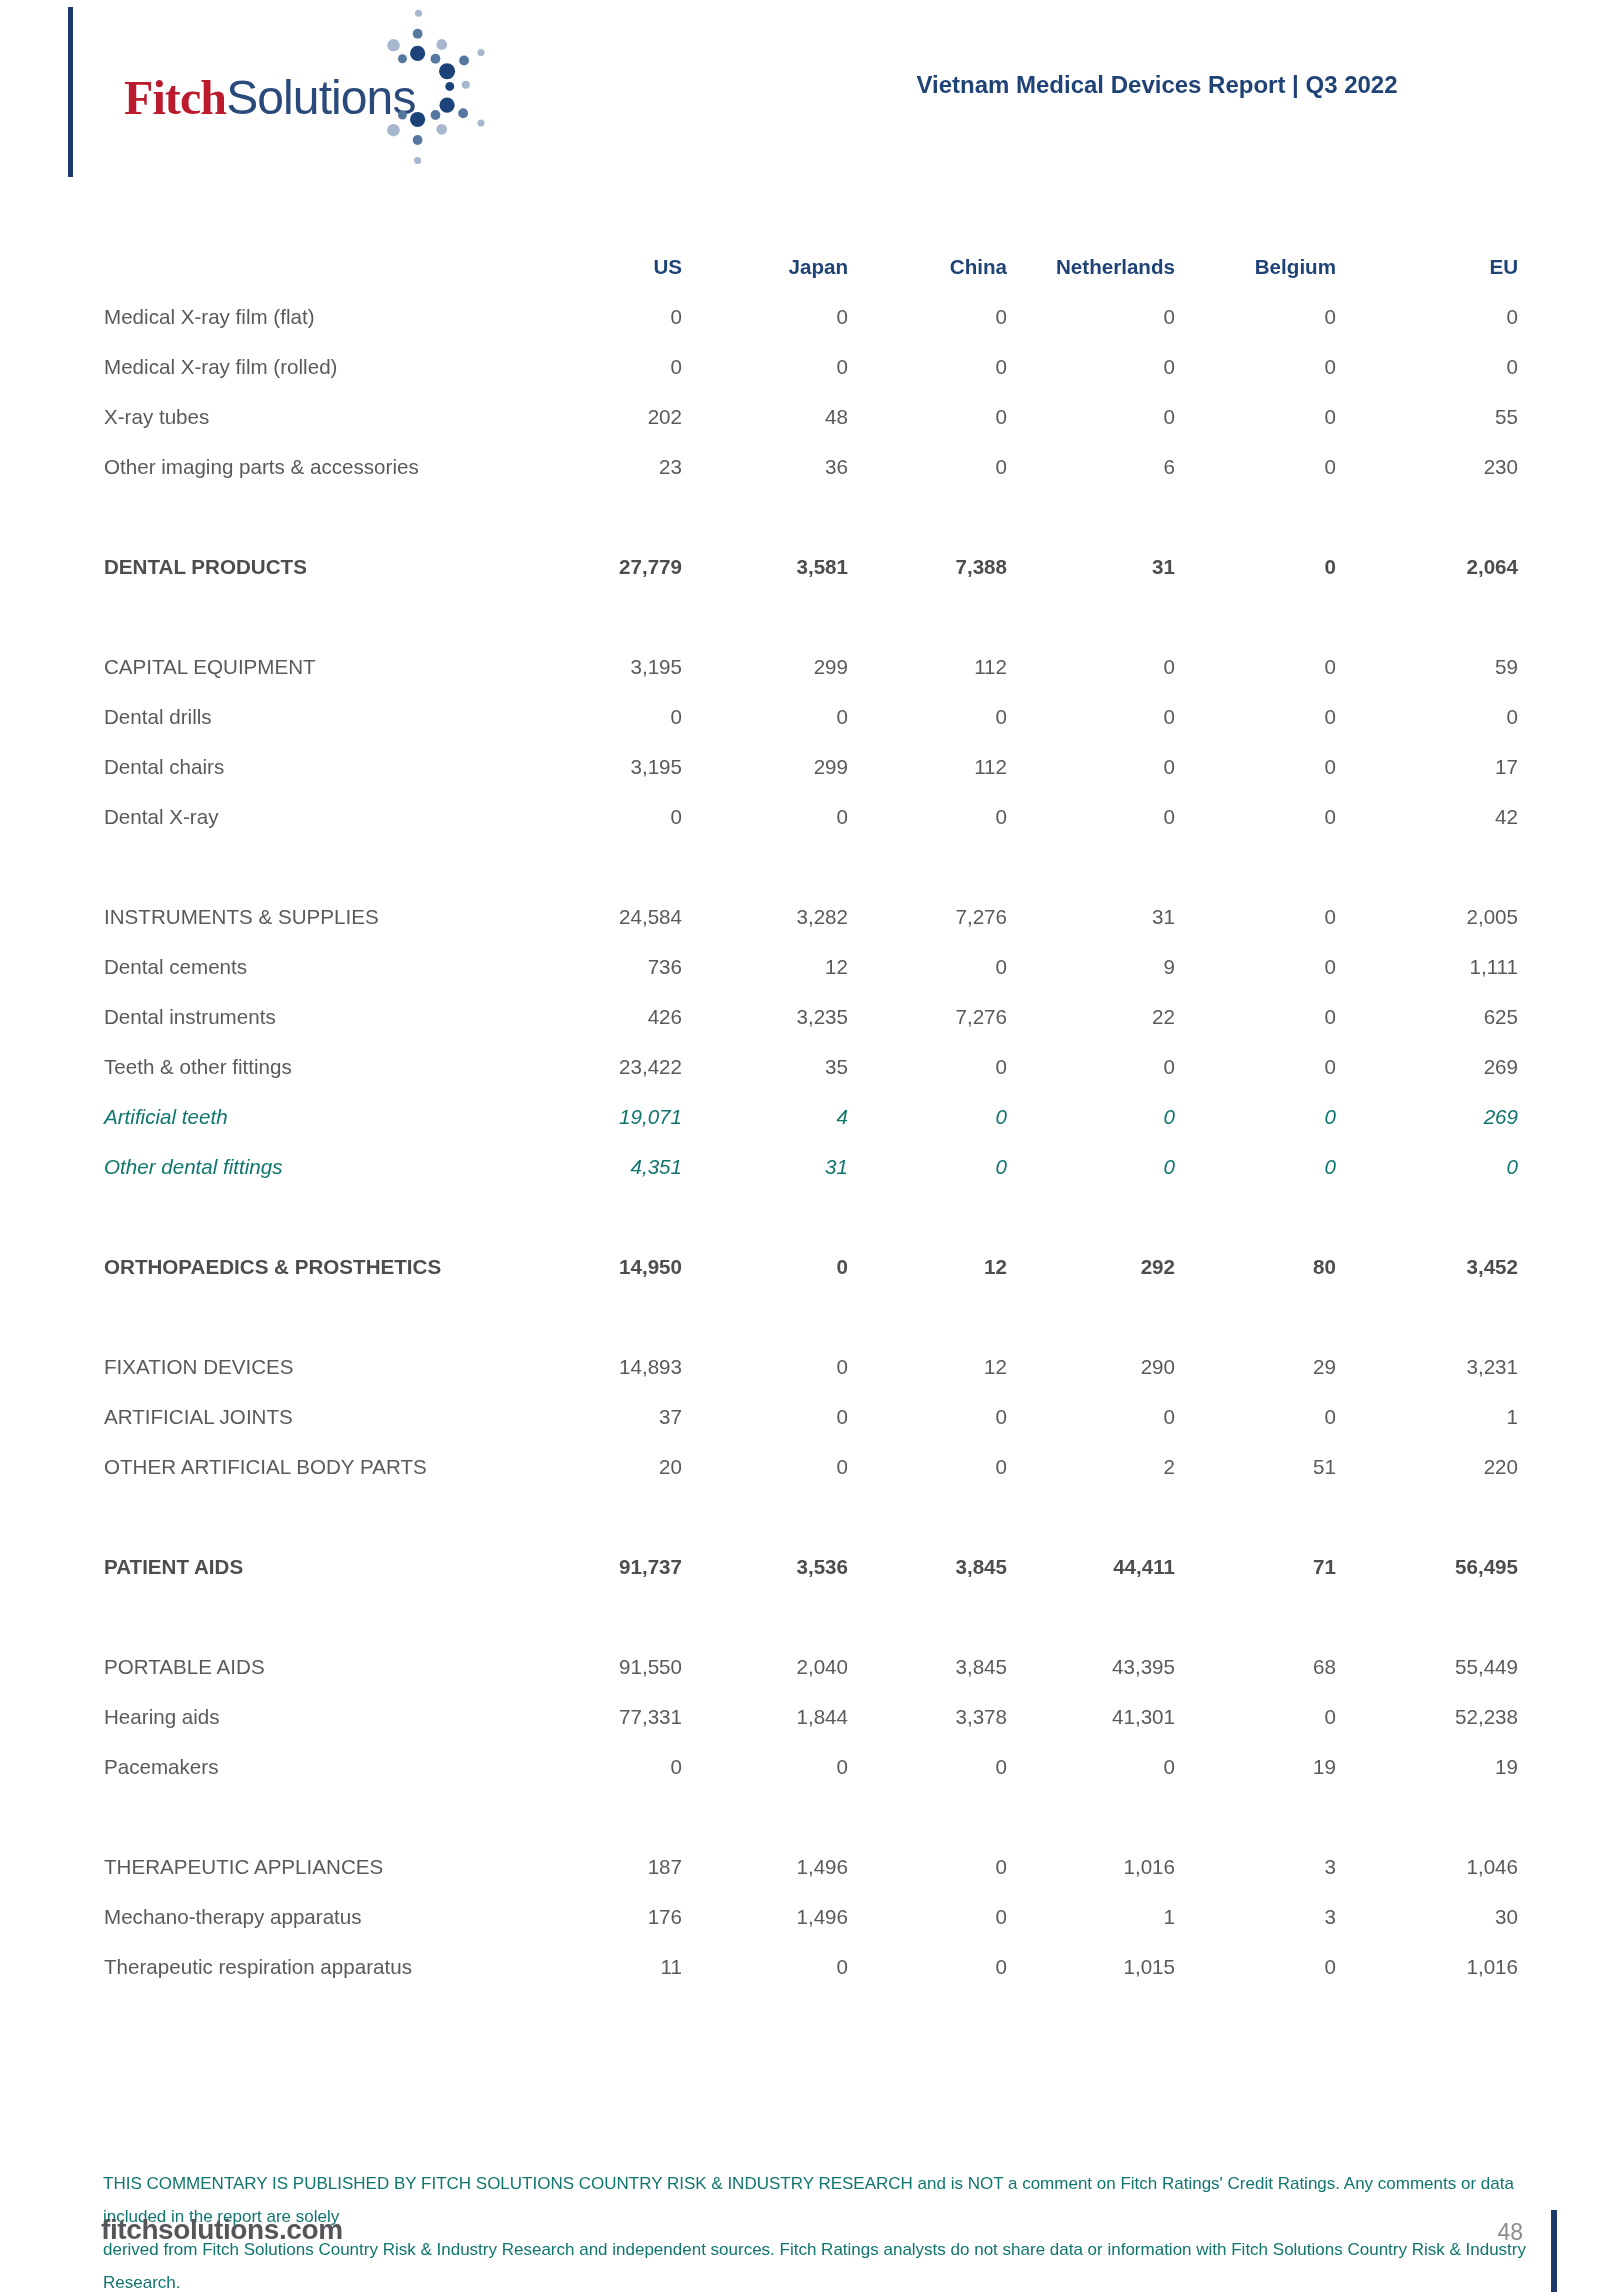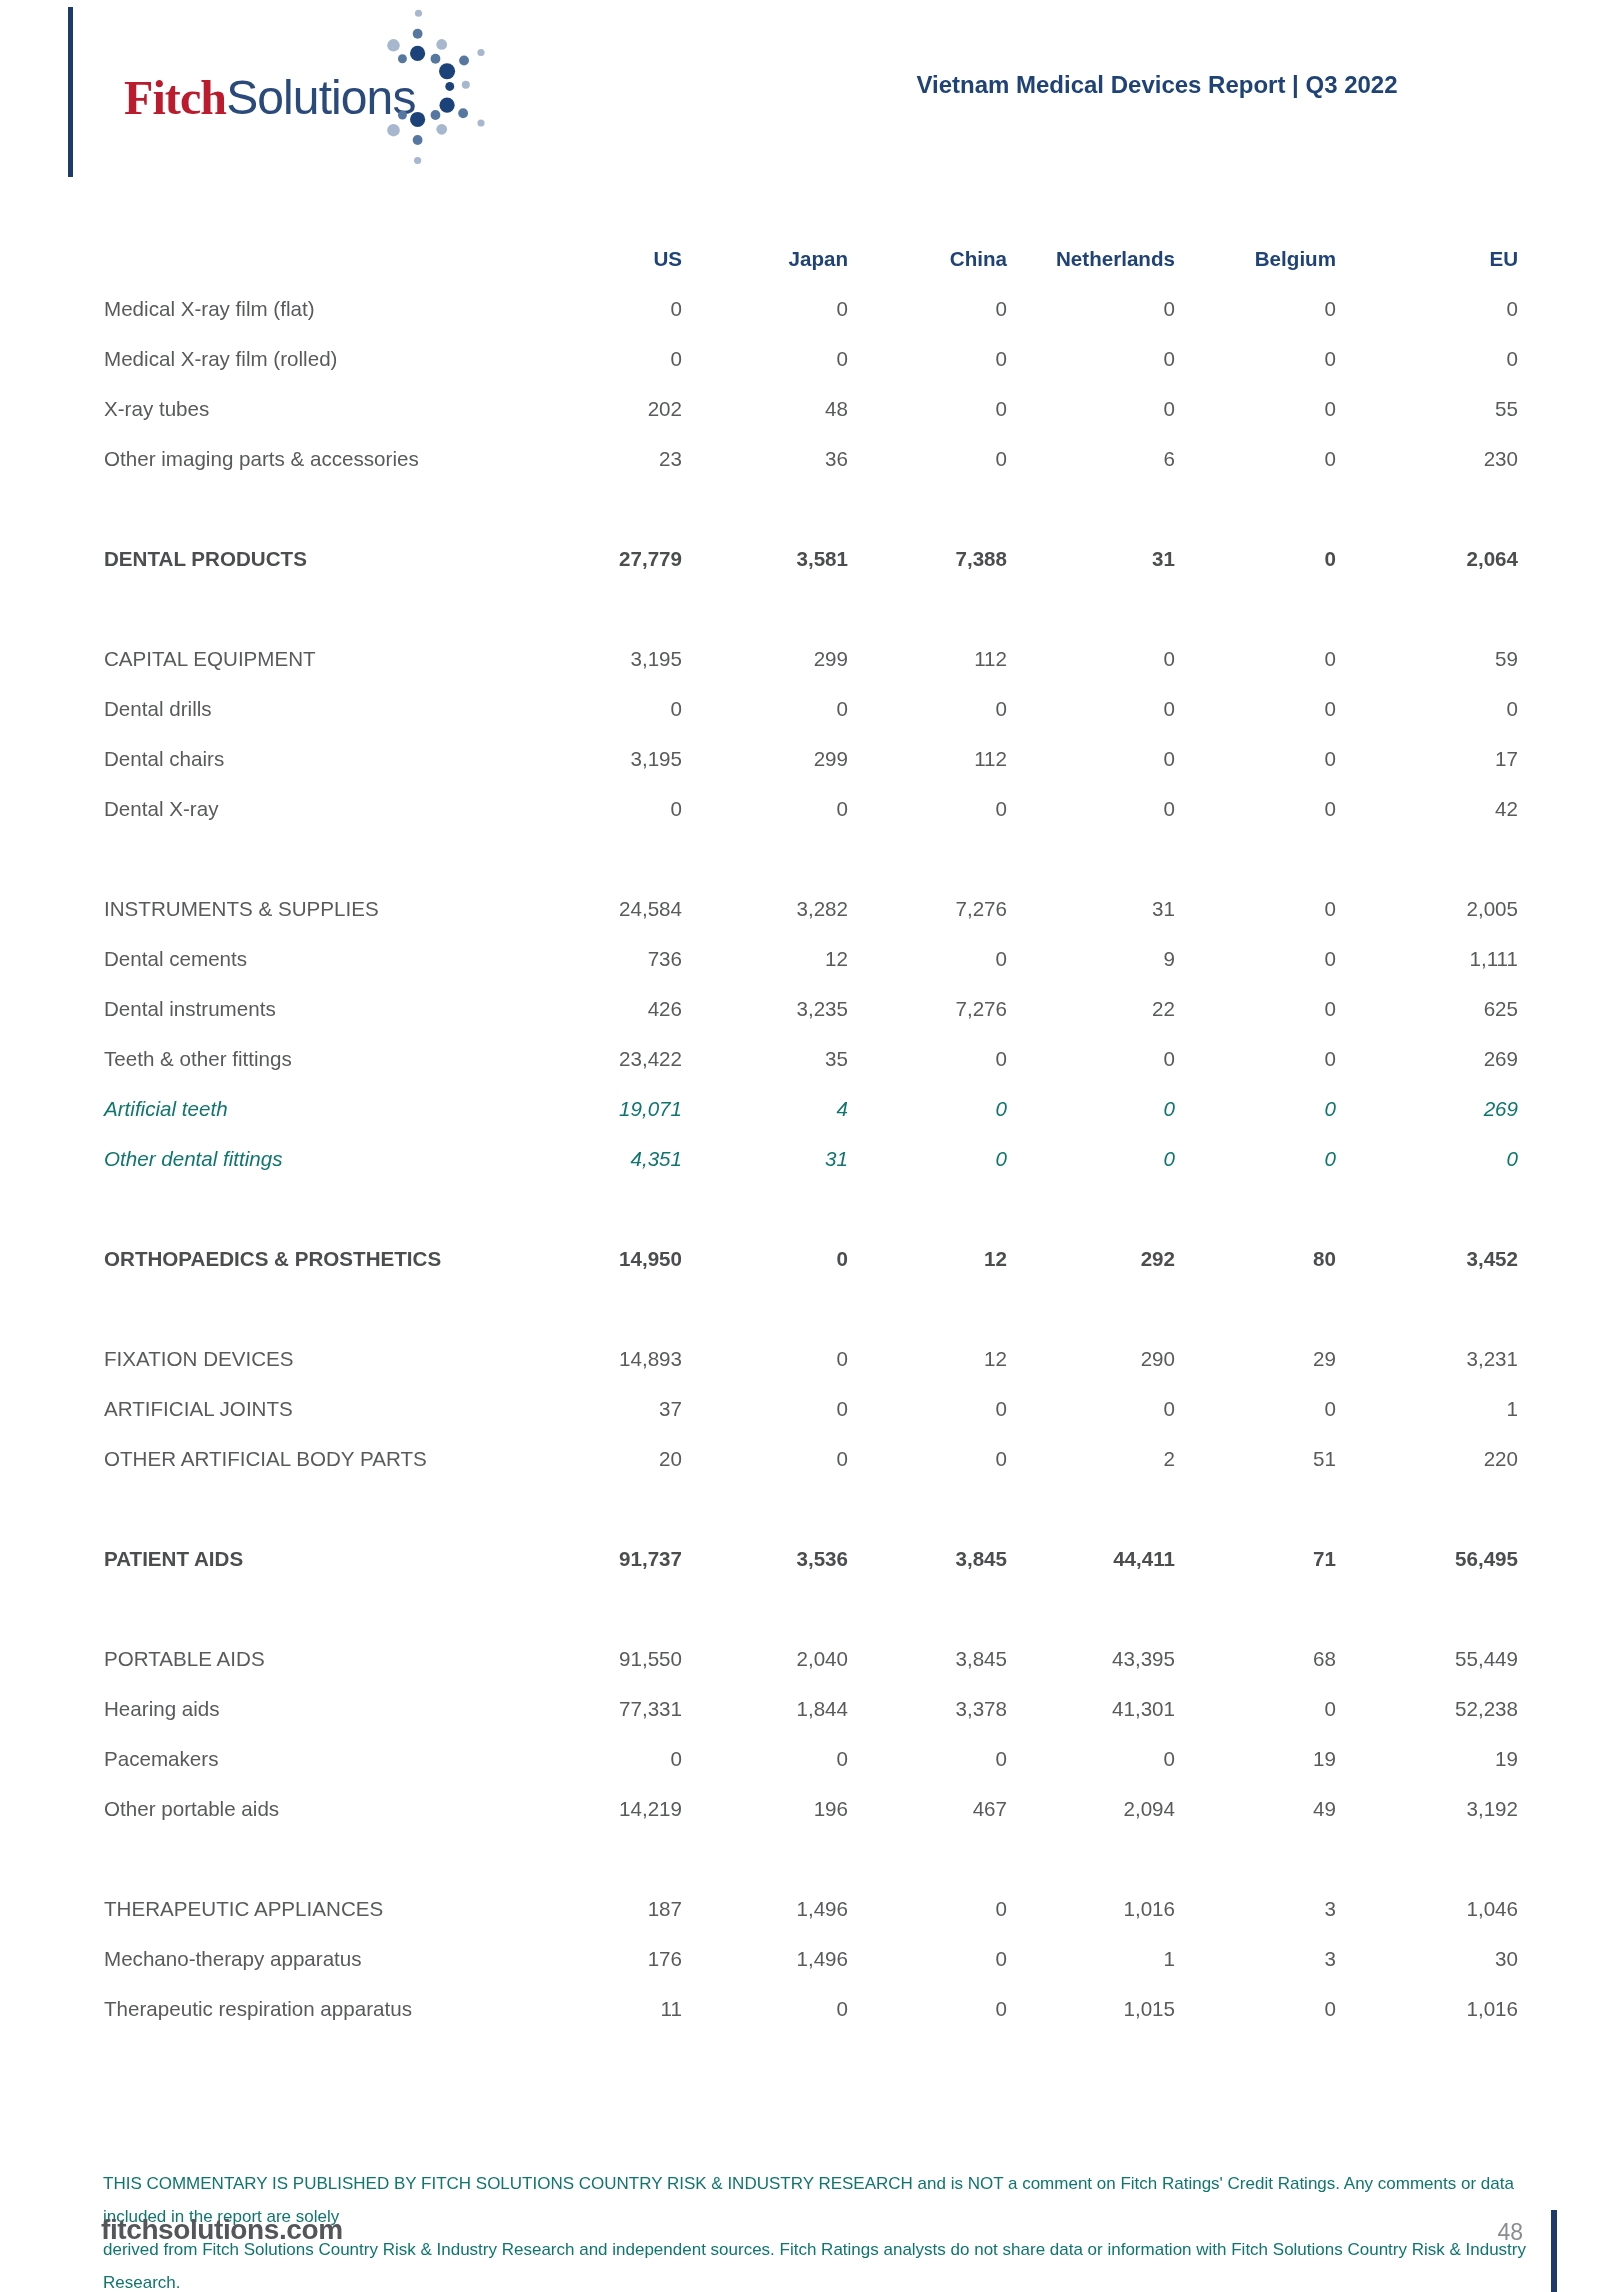--- a/index.html
+++ b/index.html
@@ -29,21 +29,21 @@
     font-family:"Liberation Sans", sans-serif;
     font-weight:400;color:#2a4a7b;
   }
   .logo-dots{position:absolute;left:381px;top:4.5px;}
   
   .report-title{
     position:absolute;top:71px;left:799px;width:716px;
     text-align:center;font-size:24px;font-weight:bold;color:#1f4376;
   }
   
-  .table-wrap{position:absolute;left:104px;top:234px;width:1413px;}
+  .table-wrap{position:absolute;left:104px;top:242px;width:1413px;}
   .trow{
     display:grid;
     grid-template-columns:376px 202px 166px 159px 168px 161px 182px;
     height:50px;align-items:center;
   }
   .trow.spacer{height:50px;}
   .cell{font-size:20.6px;color:#595a5c;}
   .cell.num{text-align:right;}
   .trow.colhead .cell{color:#1f4376;font-weight:bold;}
   .trow.section .cell{color:#4c4d4f;font-weight:bold;}
@@ -320,29 +320,20 @@
       </div>
       <div class="trow item">
         <div class="cell label">Pacemakers</div>
         <div class="cell num">0</div>
         <div class="cell num">0</div>
         <div class="cell num">0</div>
         <div class="cell num">0</div>
         <div class="cell num">19</div>
         <div class="cell num">19</div>
       </div>
-      <div class="trow item">
-        <div class="cell label">Other portable aids</div>
-        <div class="cell num">14,219</div>
-        <div class="cell num">196</div>
-        <div class="cell num">467</div>
-        <div class="cell num">2,094</div>
-        <div class="cell num">49</div>
-        <div class="cell num">3,192</div>
-      </div>
       <div class="trow spacer"></div>
       <div class="trow item">
         <div class="cell label">THERAPEUTIC APPLIANCES</div>
         <div class="cell num">187</div>
         <div class="cell num">1,496</div>
         <div class="cell num">0</div>
         <div class="cell num">1,016</div>
         <div class="cell num">3</div>
         <div class="cell num">1,046</div>
       </div>

